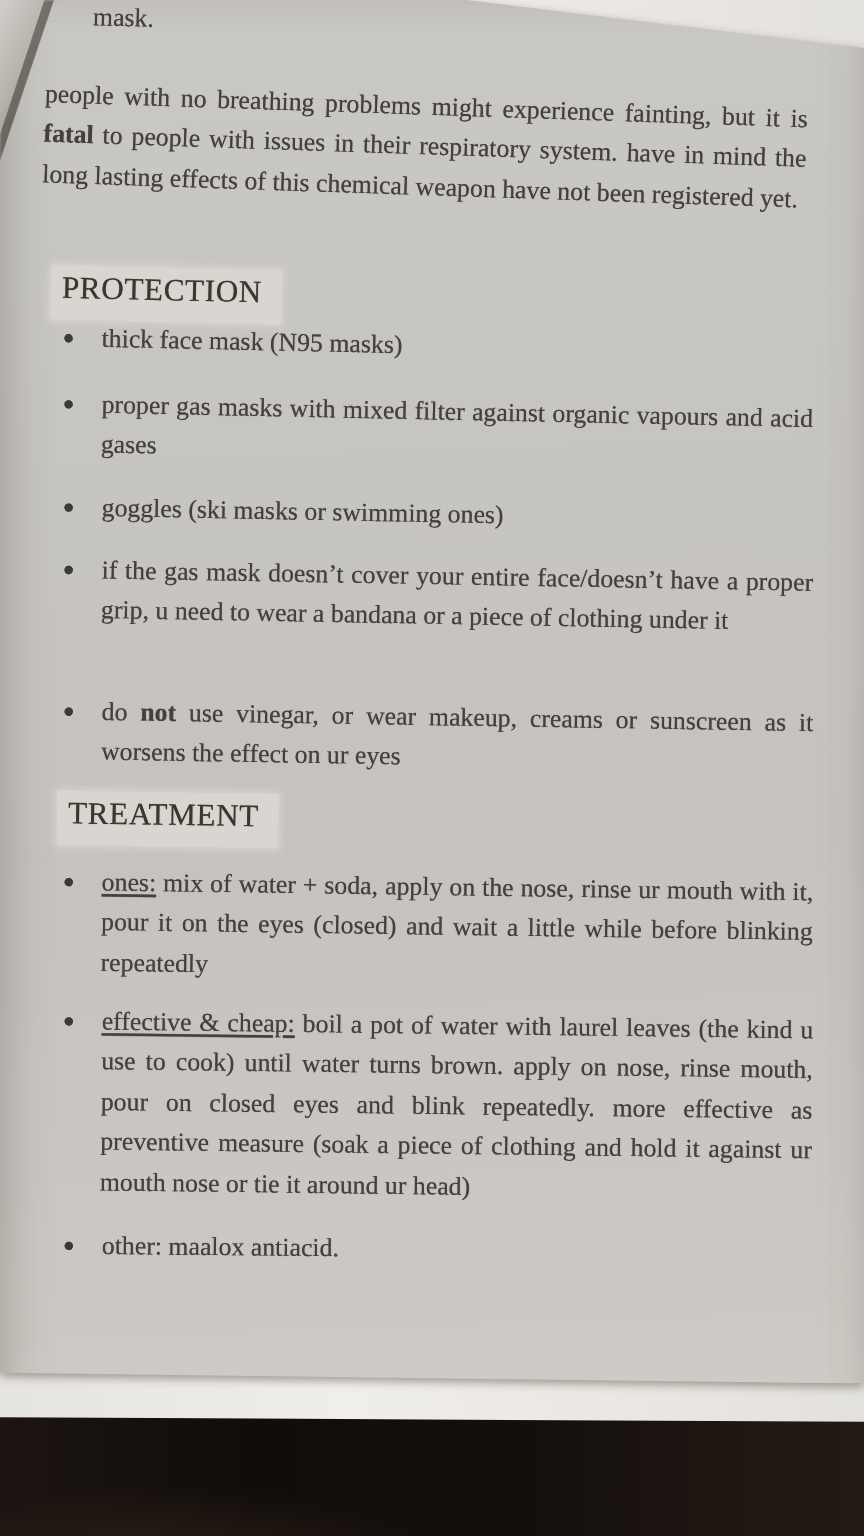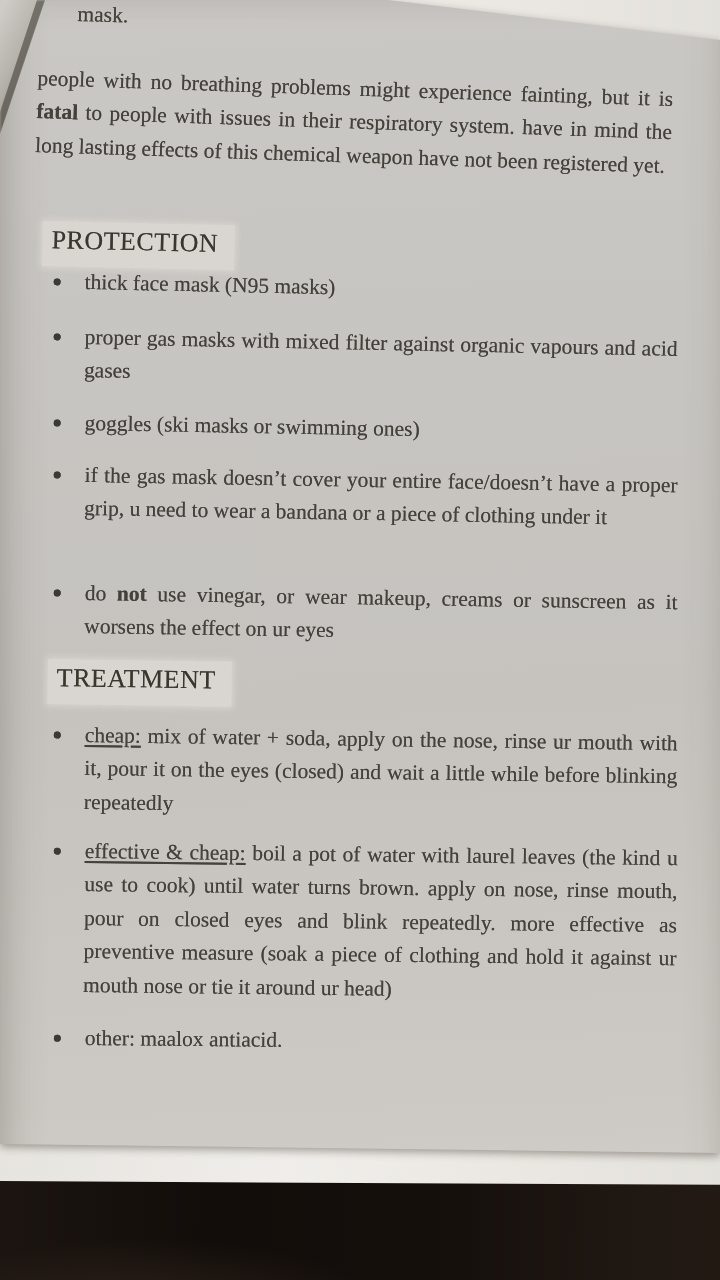--- a/index.html
+++ b/index.html
@@ -82,21 +82,21 @@
     <div class="txt bullet" style="left:85px;top:407px;width:593px;transform:rotate(1.05deg);"><span>goggles (ski masks or swimming ones)</span></div>
 
     <div class="txt bullet" style="left:85px;top:459px;width:593px;transform:rotate(1deg);"><span>if the gas mask doesn’t cover your entire face/doesn’t have a proper grip, u need to wear a bandana or a piece of clothing under it</span></div>
 
     <div class="txt bullet" style="left:85px;top:577px;width:593px;transform:rotate(0.9deg);"><span>do </span><b>not</b><span> use vinegar, or wear makeup, creams or sunscreen as it worsens the effect on ur eyes</span></div>
 
     <div class="txt" style="left:48px;top:659px;transform:rotate(0.85deg);">
       <span class="heading-box"><span class="heading">TREATMENT</span></span>
     </div>
 
-    <div class="txt bullet" style="left:85px;top:719px;width:593px;transform:rotate(0.8deg);"><u>cheap:</u><span> mix of water + soda, apply on the nose, rinse ur mouth with it, pour it on the eyes (closed) and wait a little while before blinking repeatedly</span></div>
+    <div class="txt bullet" style="left:85px;top:719px;width:593px;transform:rotate(0.8deg);"><u>ones:</u><span> mix of water + soda, apply on the nose, rinse ur mouth with it, pour it on the eyes (closed) and wait a little while before blinking repeatedly</span></div>
 
     <div class="txt bullet" style="left:85px;top:835px;width:593px;transform:rotate(0.7deg);"><u>effective &amp; cheap:</u><span> boil a pot of water with laurel leaves (the kind u use to cook) until water turns brown. apply on nose, rinse mouth, pour on closed eyes and blink repeatedly. more effective as preventive measure (soak a piece of clothing and hold it against ur mouth nose or tie it around ur head)</span></div>
 
     <div class="txt bullet" style="left:85px;top:1022px;width:593px;transform:rotate(0.55deg);"><span>other: maalox antiacid.</span></div>
 
   </div>
 </div>
 
 <div class="corner-obj"></div>
 <div class="corner-edge"></div>

